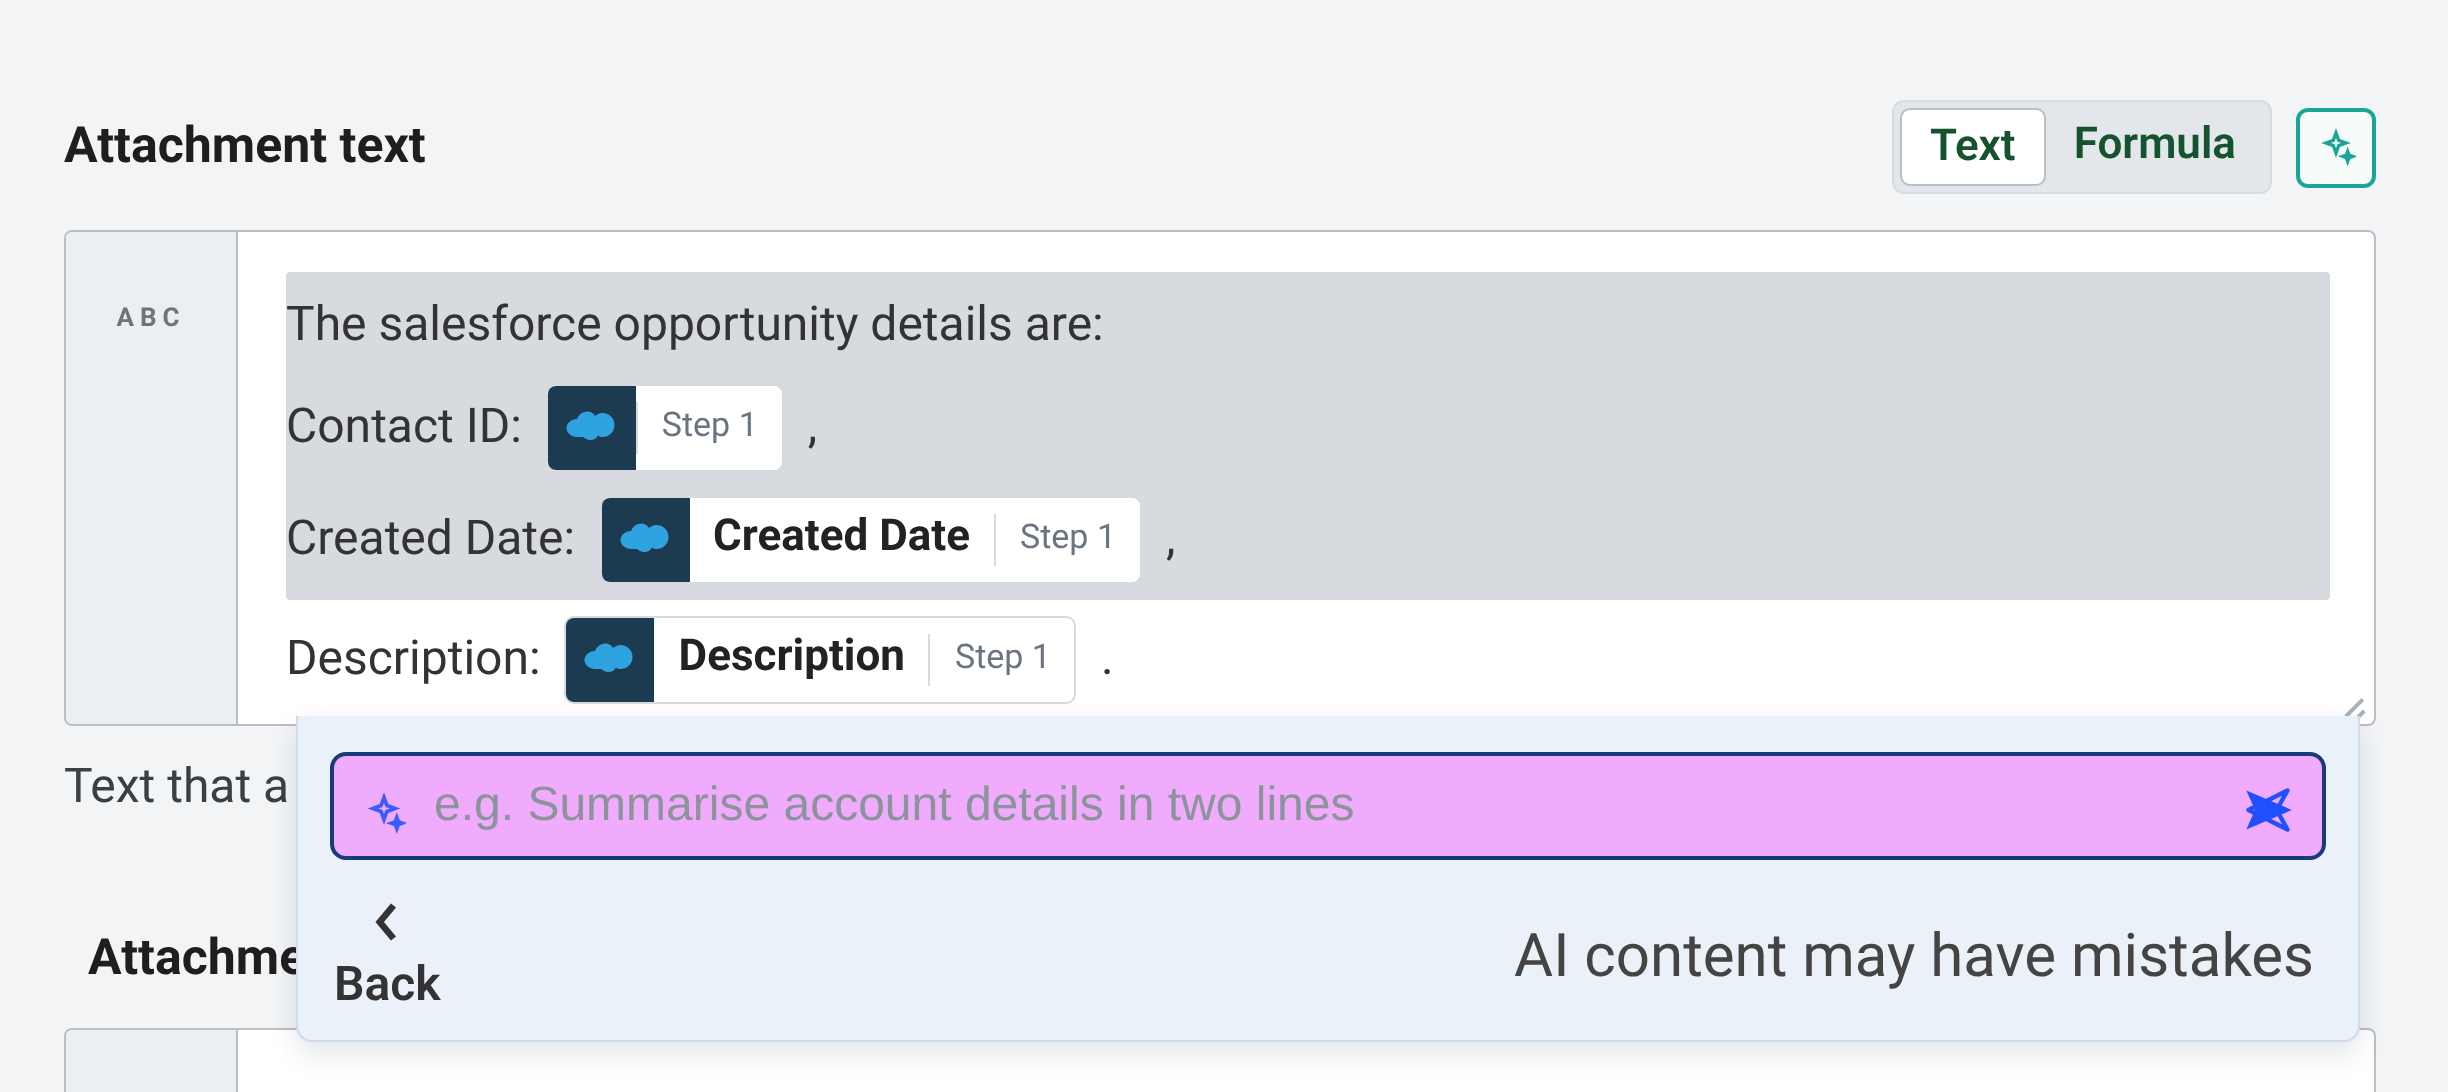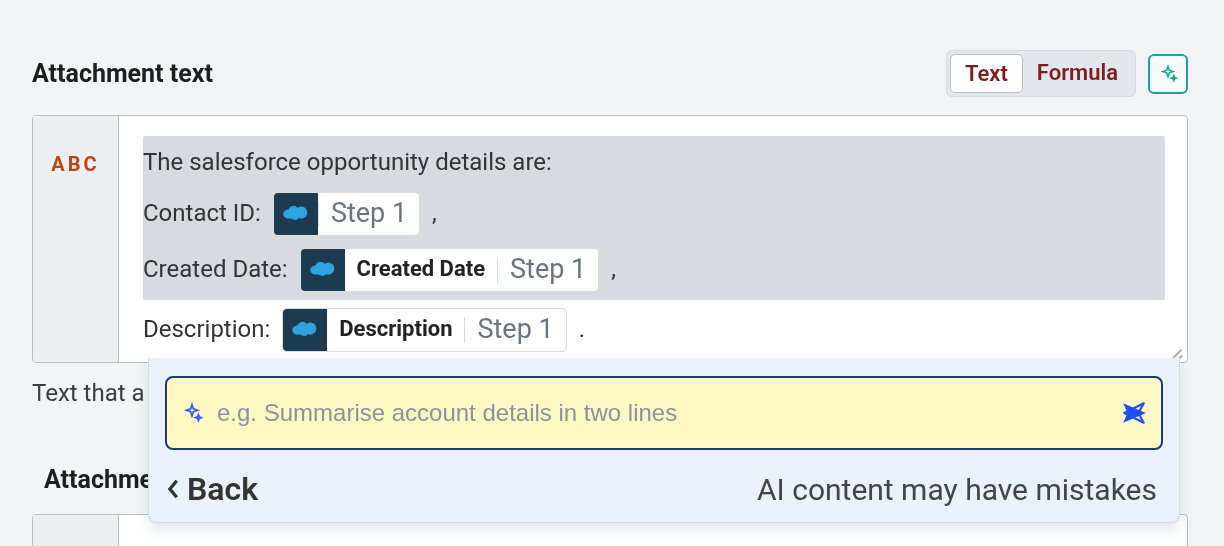--- a/index.html
+++ b/index.html
@@ -57,21 +57,21 @@
     border: 1px solid var(--border-gray);
     border-radius: 6px;
     padding: 3px;
   }
   .toggle .opt {
     font-size: 22px;
     font-weight: 600;
     padding: 6px 14px;
     border-radius: 5px;
     cursor: pointer;
-    color: #7f1d1d;
+    color: #14532d;
   }
   .toggle .opt.active {
     background: #ffffff;
     border: 1px solid var(--border-dark);
   }
   .sparkle-btn {
     width: 40px; height: 40px;
     border: 2px solid var(--teal);
     border-radius: 6px;
     display: inline-flex;
@@ -91,24 +91,24 @@
     position: relative;
   }
   .editor-sidebar {
     width: 86px;
     background: var(--sidebar-bar);
     border-right: 1px solid var(--border-dark);
     display: flex;
     align-items: flex-start;
     justify-content: center;
     padding-top: 36px;
-    font-size: 20px;
+    font-size: 13px;
     font-weight: 700;
     letter-spacing: 3px;
-    color: #c2410c;
+    color: #737373;
   }
   .editor-content {
     flex: 1;
     padding: 20px 22px 16px 24px;
     position: relative;
     font-size: 24px;
     color: #333;
   }
   .highlight-block {
     background: var(--highlight);
@@ -145,21 +145,21 @@
     padding: 0 12px;
     display: flex; align-items: center;
     color: #222;
   }
   .chip .divider {
     width: 1px;
     background: var(--border-gray);
     margin: 8px 0;
   }
   .chip .step {
-    font-size: 27px;
+    font-size: 17px;
     color: var(--text-muted);
     padding: 0 12px;
     display: flex; align-items: center;
   }
   .resize-handle {
     position: absolute;
     right: 4px; bottom: 2px;
     width: 16px; height: 16px;
   }
   .resize-handle::before, .resize-handle::after {
@@ -204,25 +204,25 @@
     top: 358px;
     background: var(--panel-bg);
     border: 1px solid var(--panel-border);
     border-radius: 0 0 8px 8px;
     box-shadow: 0 6px 14px rgba(30,50,80,0.12);
     padding: 18px 16px 14px 16px;
     border-top: none;
   }
   .ai-input-wrap {
     display: flex;
-    align-items: center;
-    background: #fef9c3;
+    align-items: flex-end;
+    background: #f0abfc;
     border: 2px solid #1a3a7a;
     border-radius: 8px;
-    padding: 20px 14px;
+    padding: 10px 14px;
     gap: 12px;
   }
   .ai-input-wrap .ai-ico {
     flex: 0 0 auto;
   }
   .ai-input {
     flex: 1;
     border: none;
     outline: none;
     font-size: 24px;
@@ -239,24 +239,25 @@
     display: flex;
     align-items: center;
     justify-content: space-between;
     margin-top: 20px;
     padding: 0 6px 0 2px;
   }
   .back {
     display: inline-flex;
     align-items: center;
     gap: 6px;
-    font-size: 32px;
+    font-size: 24px;
     font-weight: 600;
     color: #333;
     cursor: pointer;
+    flex-direction: column;
   }
   .disclaimer {
     font-size: 30px;
     color: #444;
   }
 
   
   svg.icon { display: block; }
 </style>
 </head>

